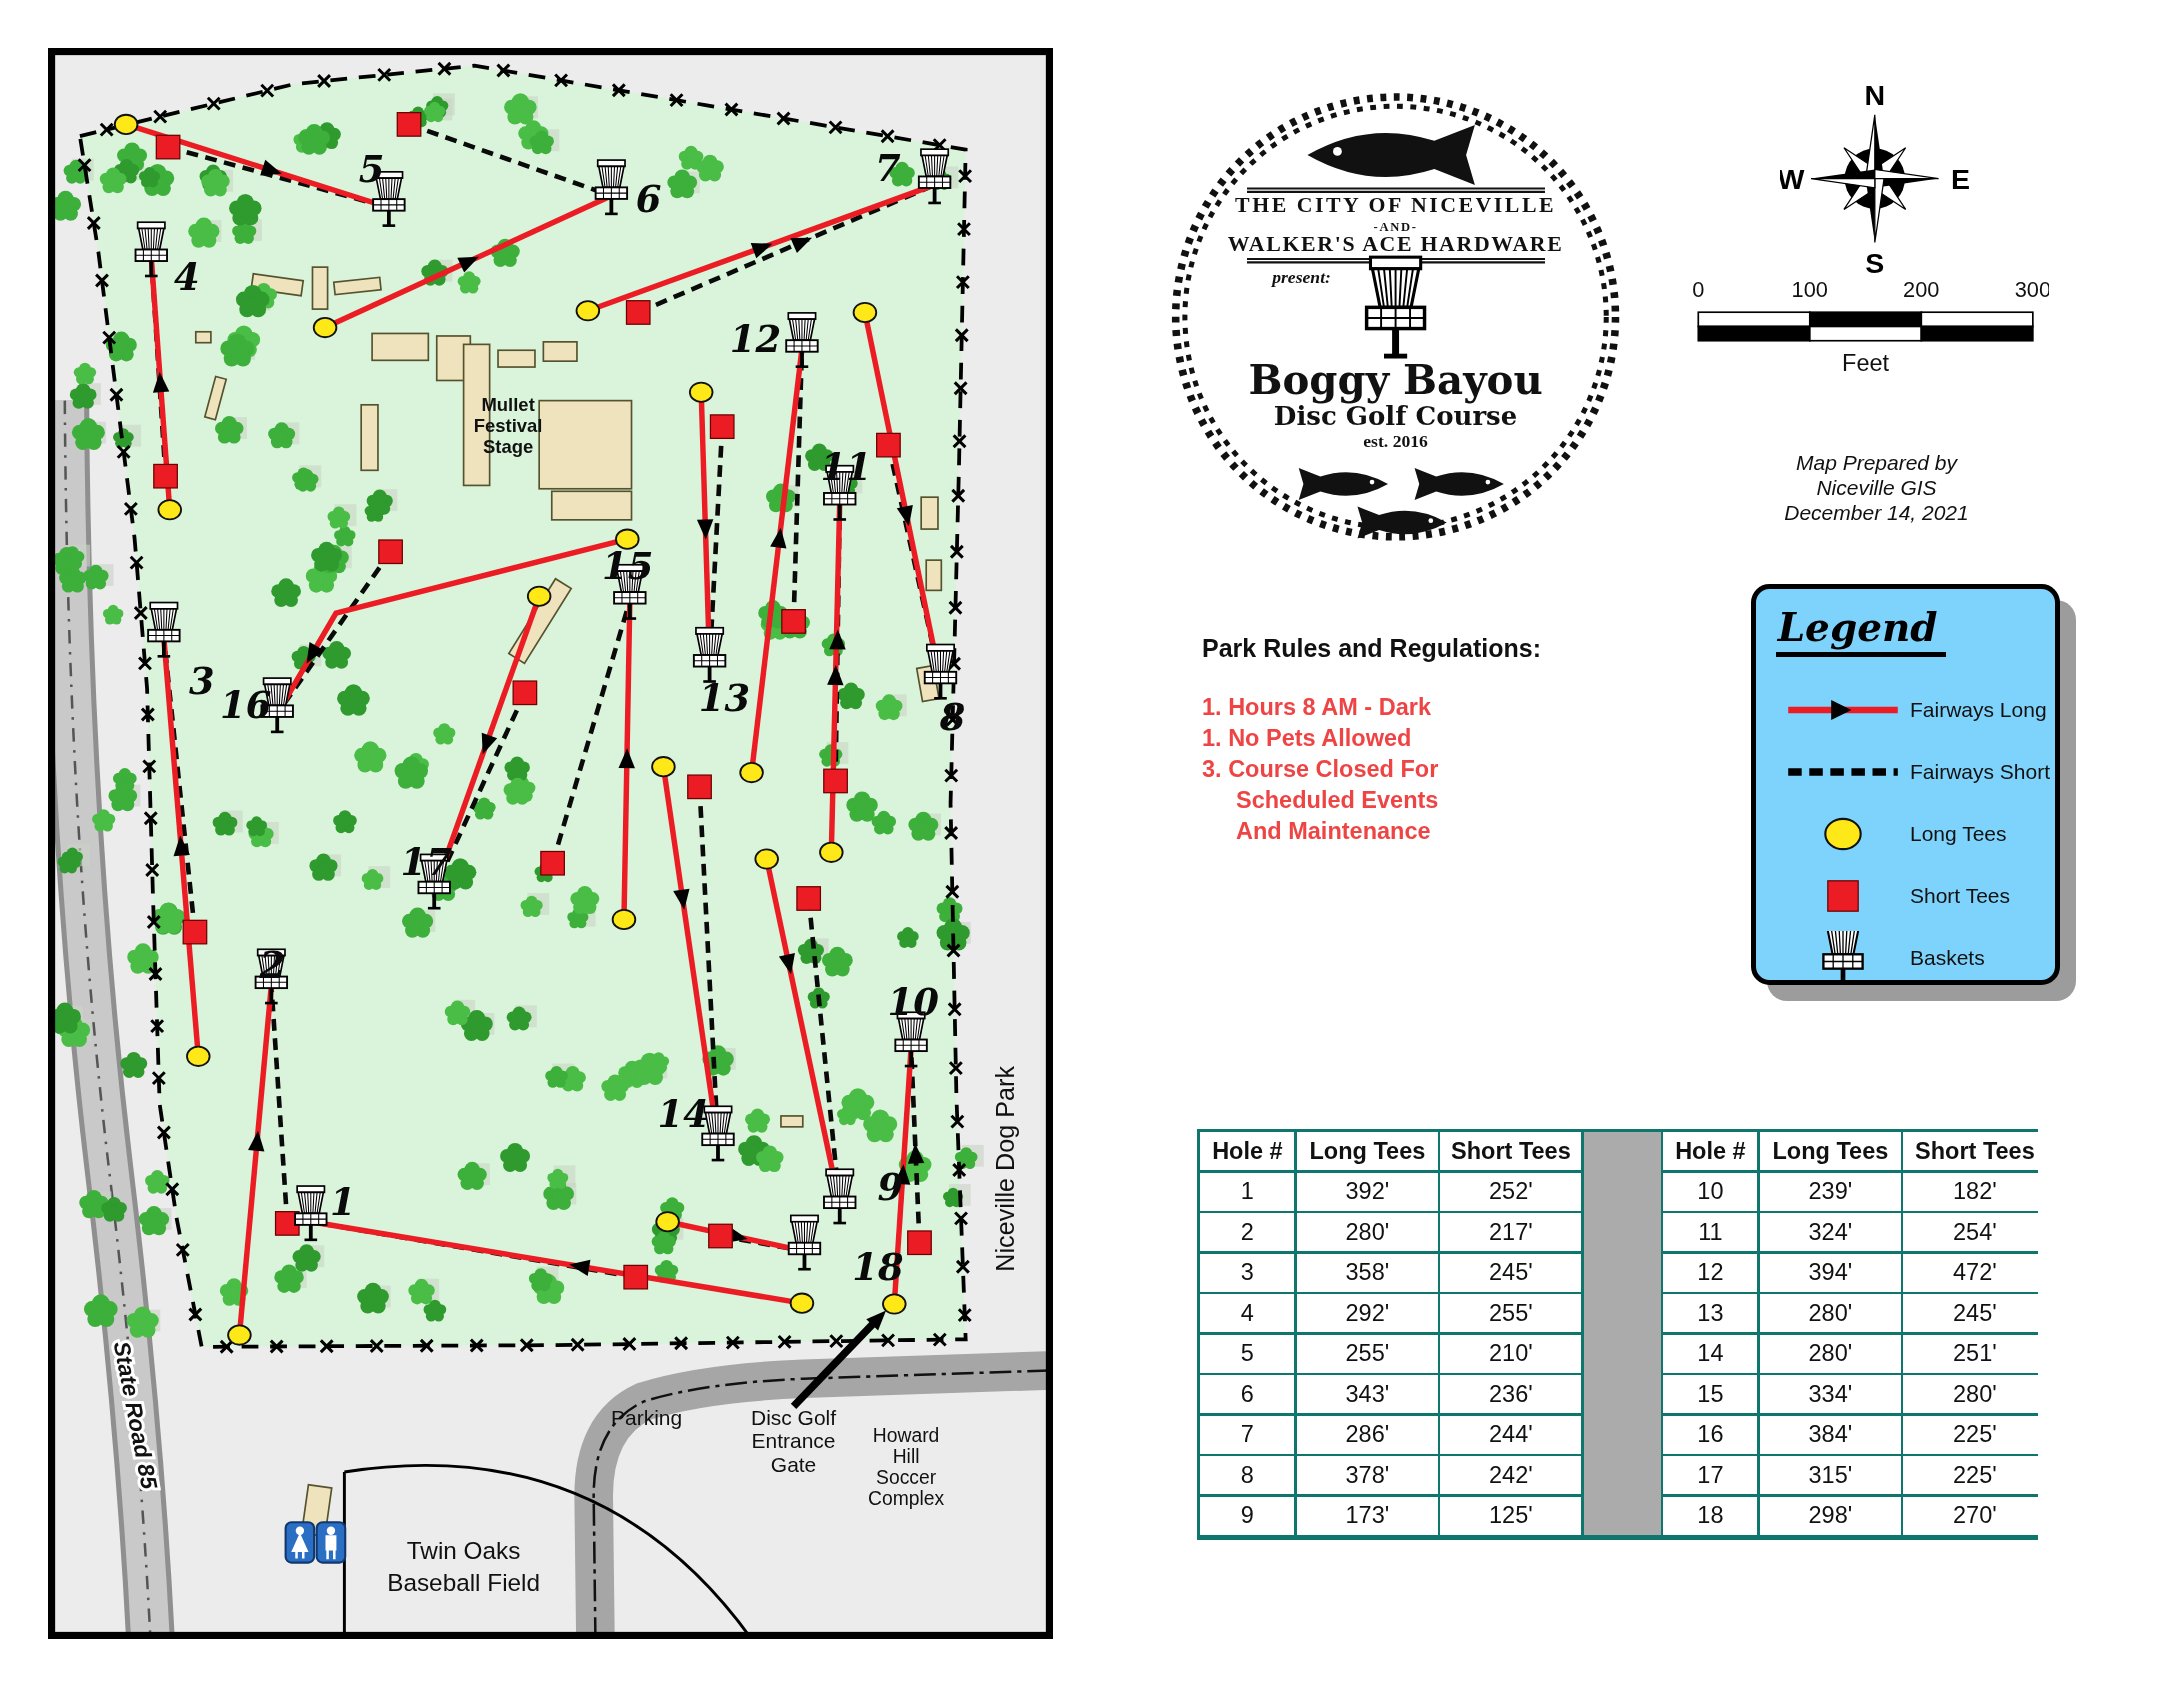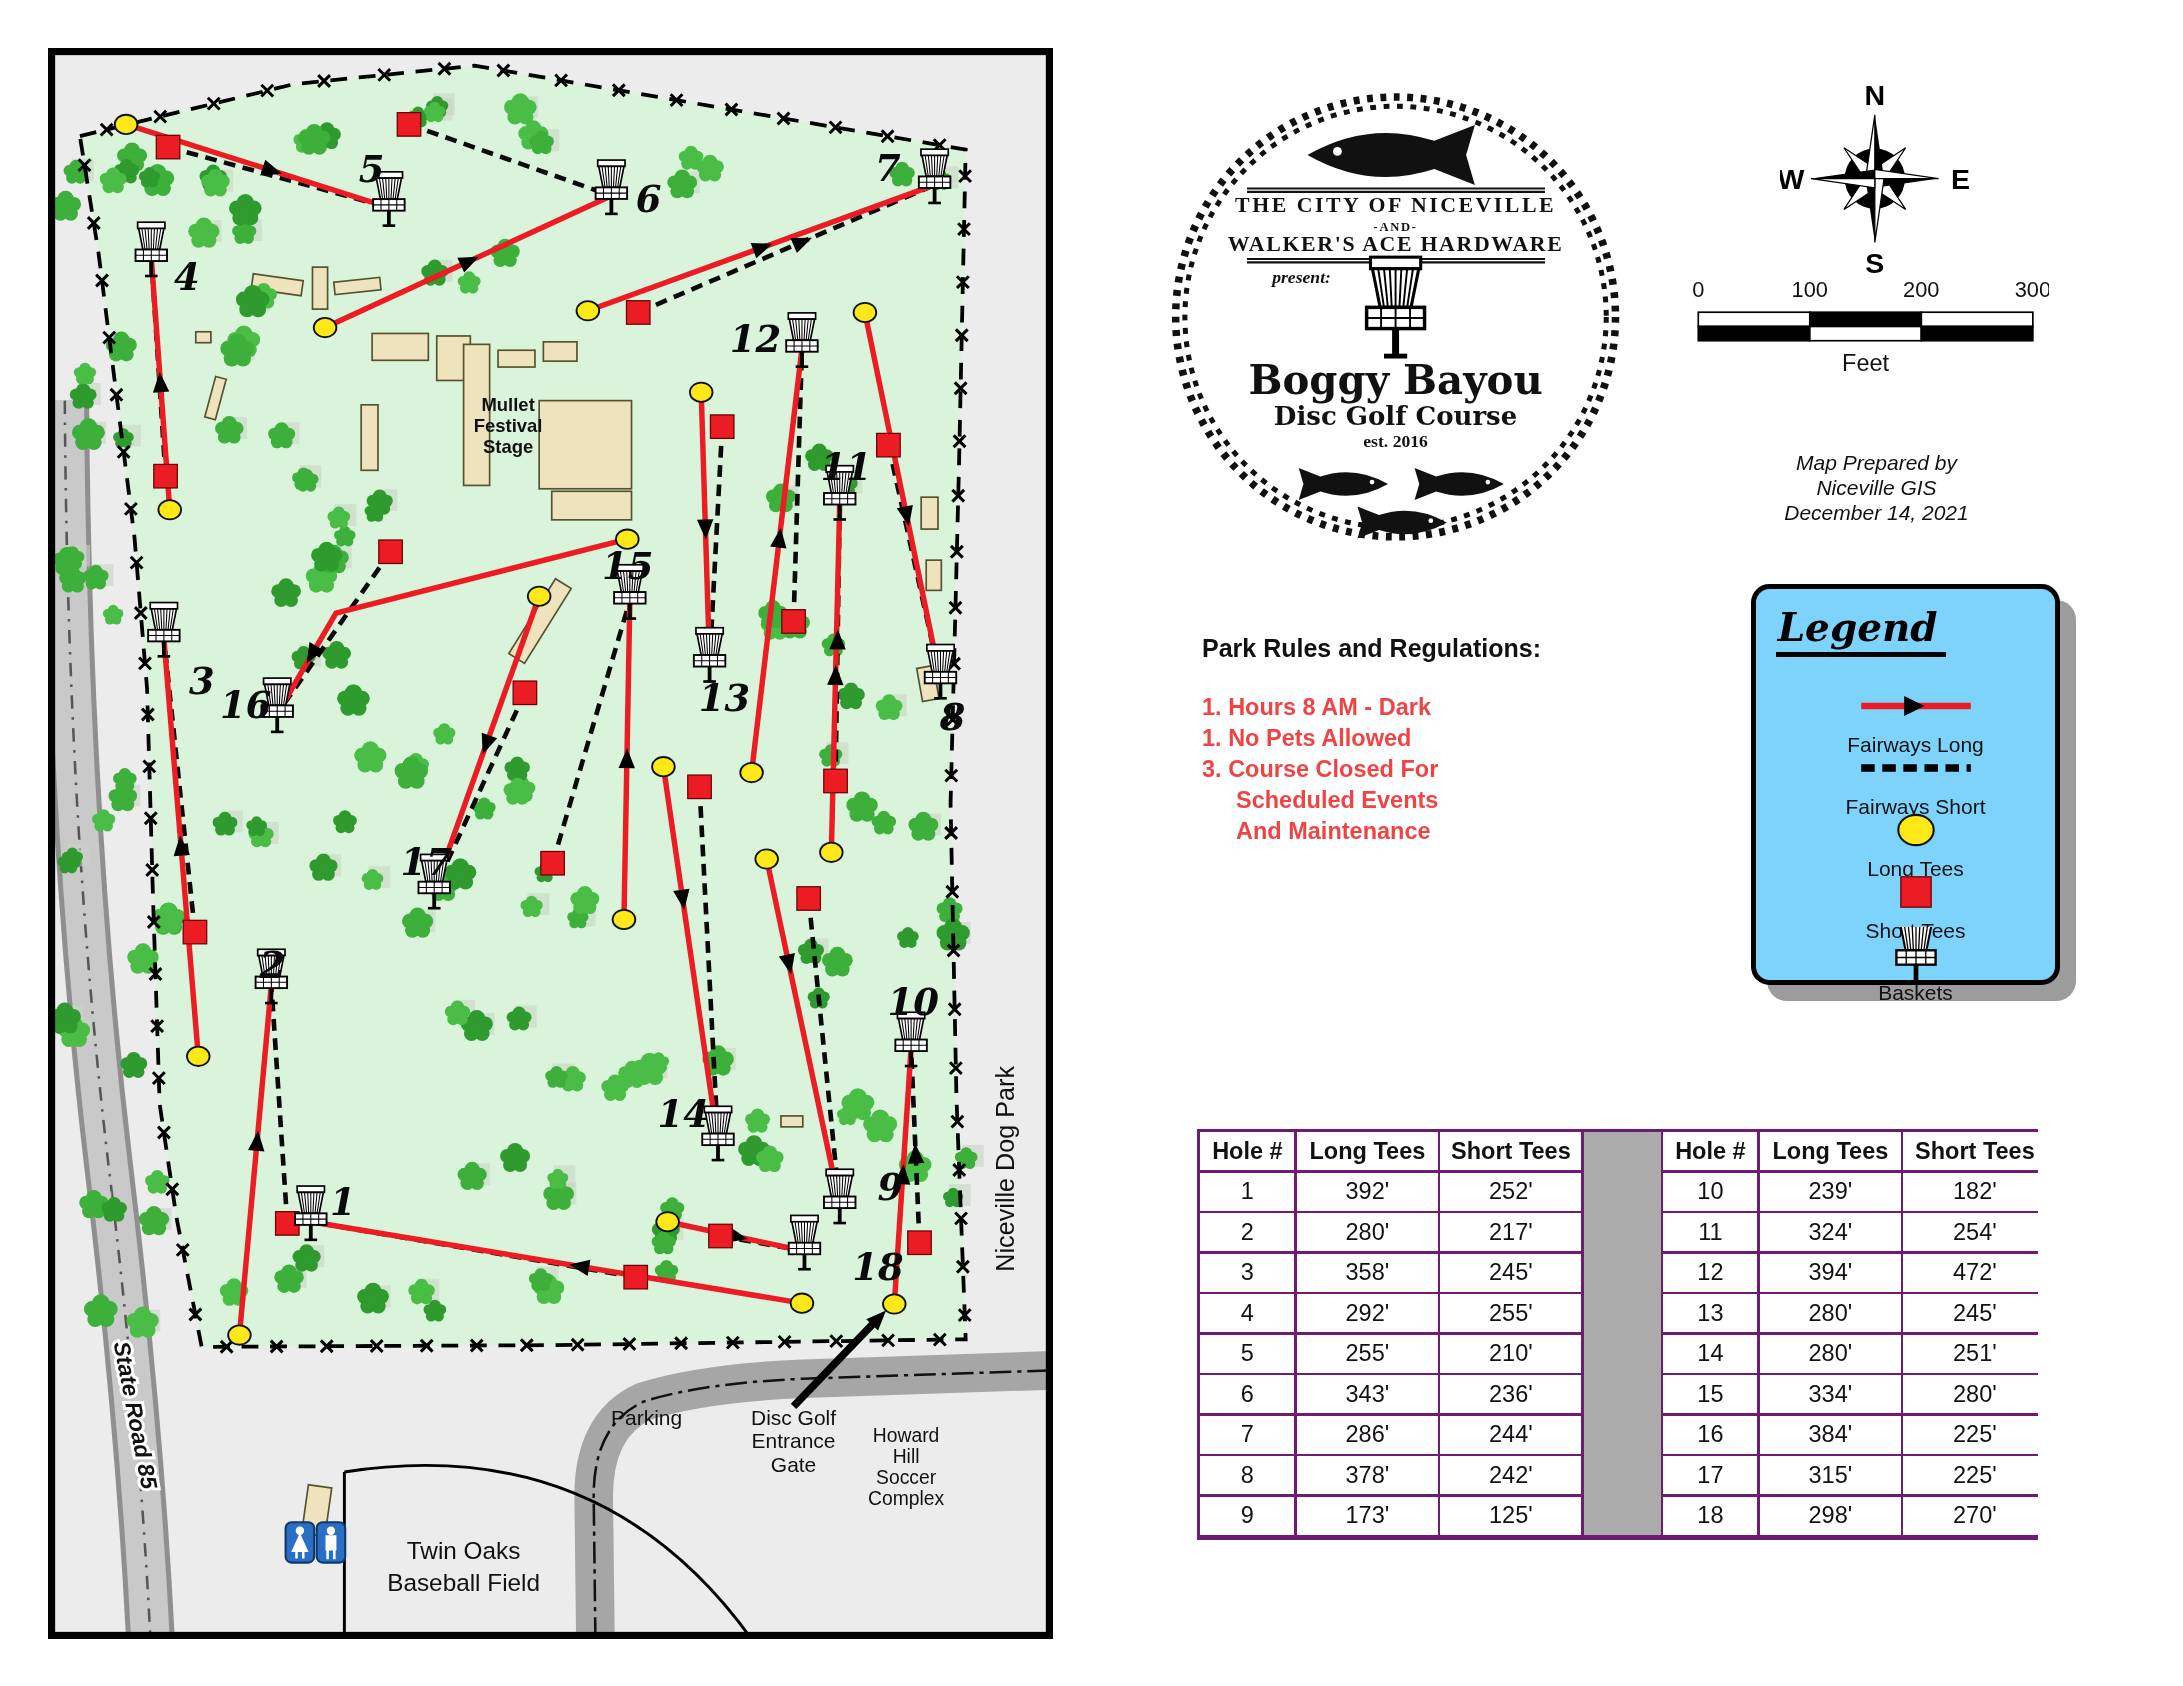--- a/index.html
+++ b/index.html
@@ -9,25 +9,25 @@
   svg text{user-select:none;}
   
   #rules{left:1202px;top:606px;width:453px;margin-top:28px;}
   #rules .rtitle{font-size:25px;font-weight:bold;color:#111;}
   #rules .ritem{font-size:23.5px;font-weight:bold;color:#ef4444;line-height:31px;}
   #rules .rind{padding-left:34px;}
   #attrib{left:1713px;top:410px;width:327px;text-align:center;font-style:italic;font-size:21px;line-height:25px;color:#111;margin-top:40px;}
   #legend-shadow{left:1767px;top:600px;width:309px;height:401px;background:#9c9c9c;border-radius:20px;}
   #legend{left:1751px;top:584px;width:309px;height:401px;background:#7dd3fc;border:5.9px solid #000;border-radius:18.5px;box-sizing:border-box;padding:15px 0 0 20px;}
   #legend .ltitle{font-family:"DejaVu Serif",serif;font-style:italic;font-weight:bold;font-size:39px;display:inline-block;border-bottom:5px solid #000;padding:0 8.4px 1.7px 1.7px;}
-  .lrow{display:flex;align-items:center;height:62px;flex-direction:column;}
+  .lrow{display:flex;align-items:center;height:62px;}
   .lsym{width:134px;display:flex;justify-content:center;align-items:center;}
   .llab{font-size:21px;color:#111;}
   
-  #htable{left:1197px;top:1129px;width:841px;height:411px;background:#701a75;display:grid;
+  #htable{left:1197px;top:1129px;width:841px;height:411px;background:#0f766e;display:grid;
     grid-template-columns:94px 141px 141px 77px 94px 141px 143px;grid-auto-rows:38px;gap:2.5px;padding:3.4px;box-sizing:border-box;}
   #htable div{background:#fff;display:flex;align-items:center;justify-content:center;font-size:23.5px;color:#111;}
   #htable .hd{font-weight:bold;font-size:23.5px;}
   #htable .gap{background:#ababab;grid-column:4;grid-row:1/11;}
 </style>
 </head>
 <body>
 
 <div id="canvas">
 

